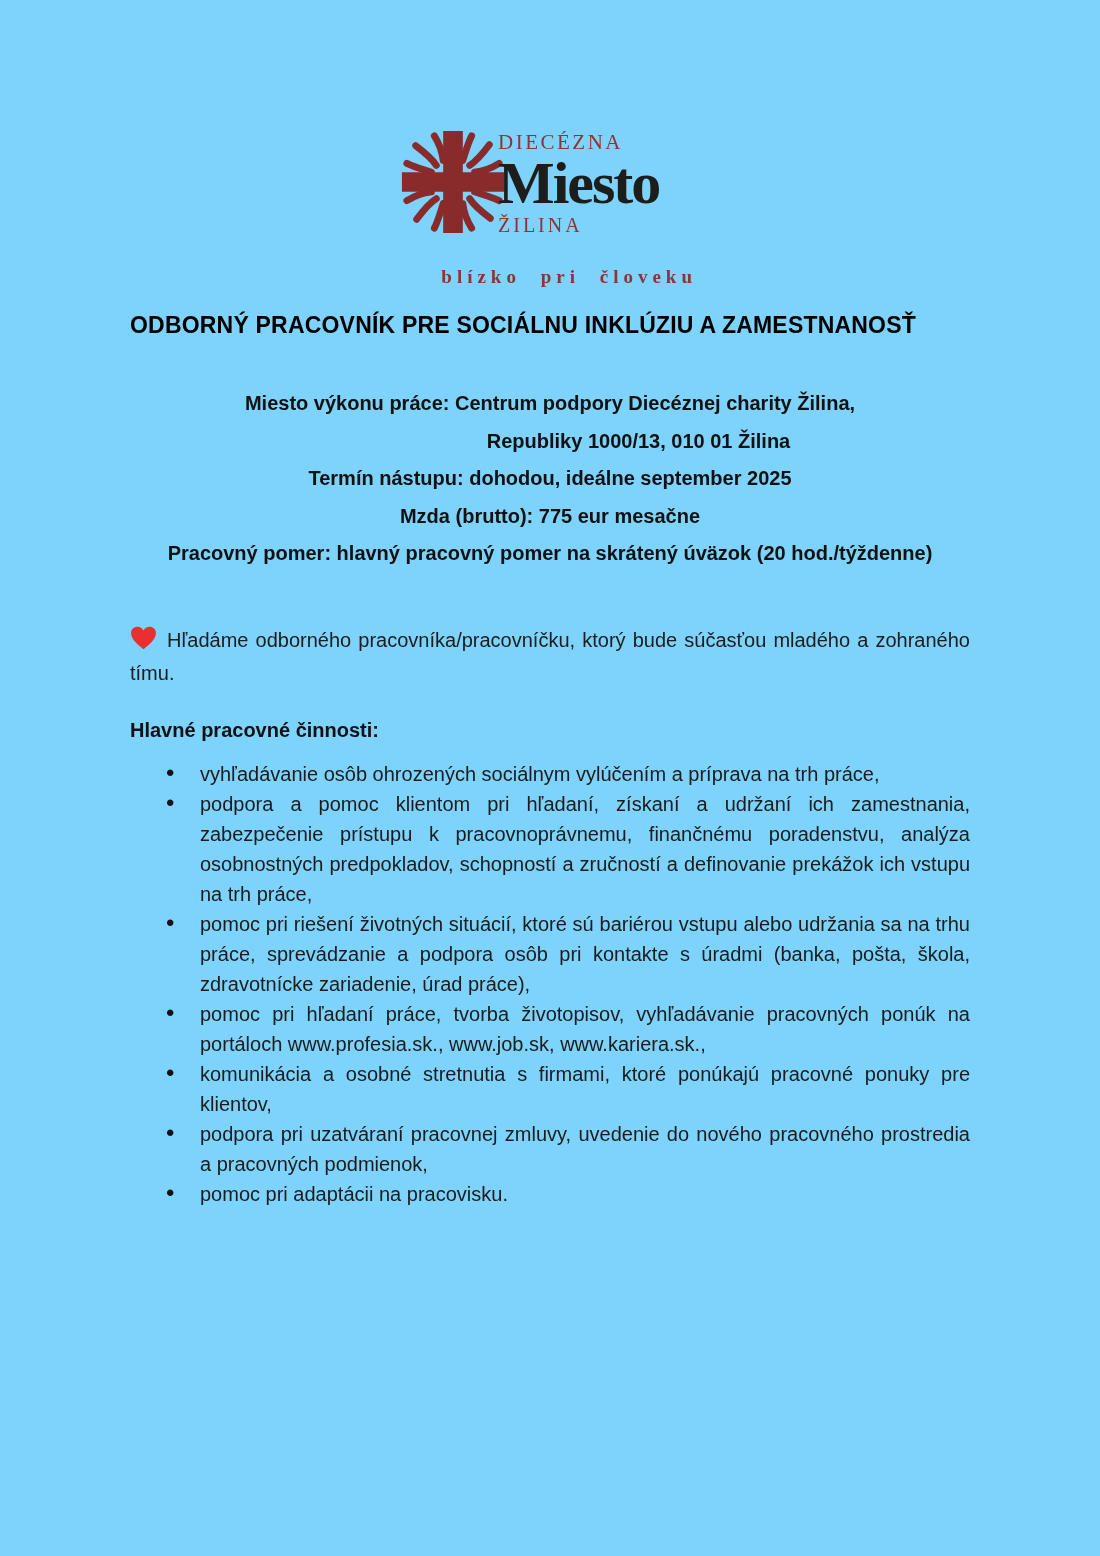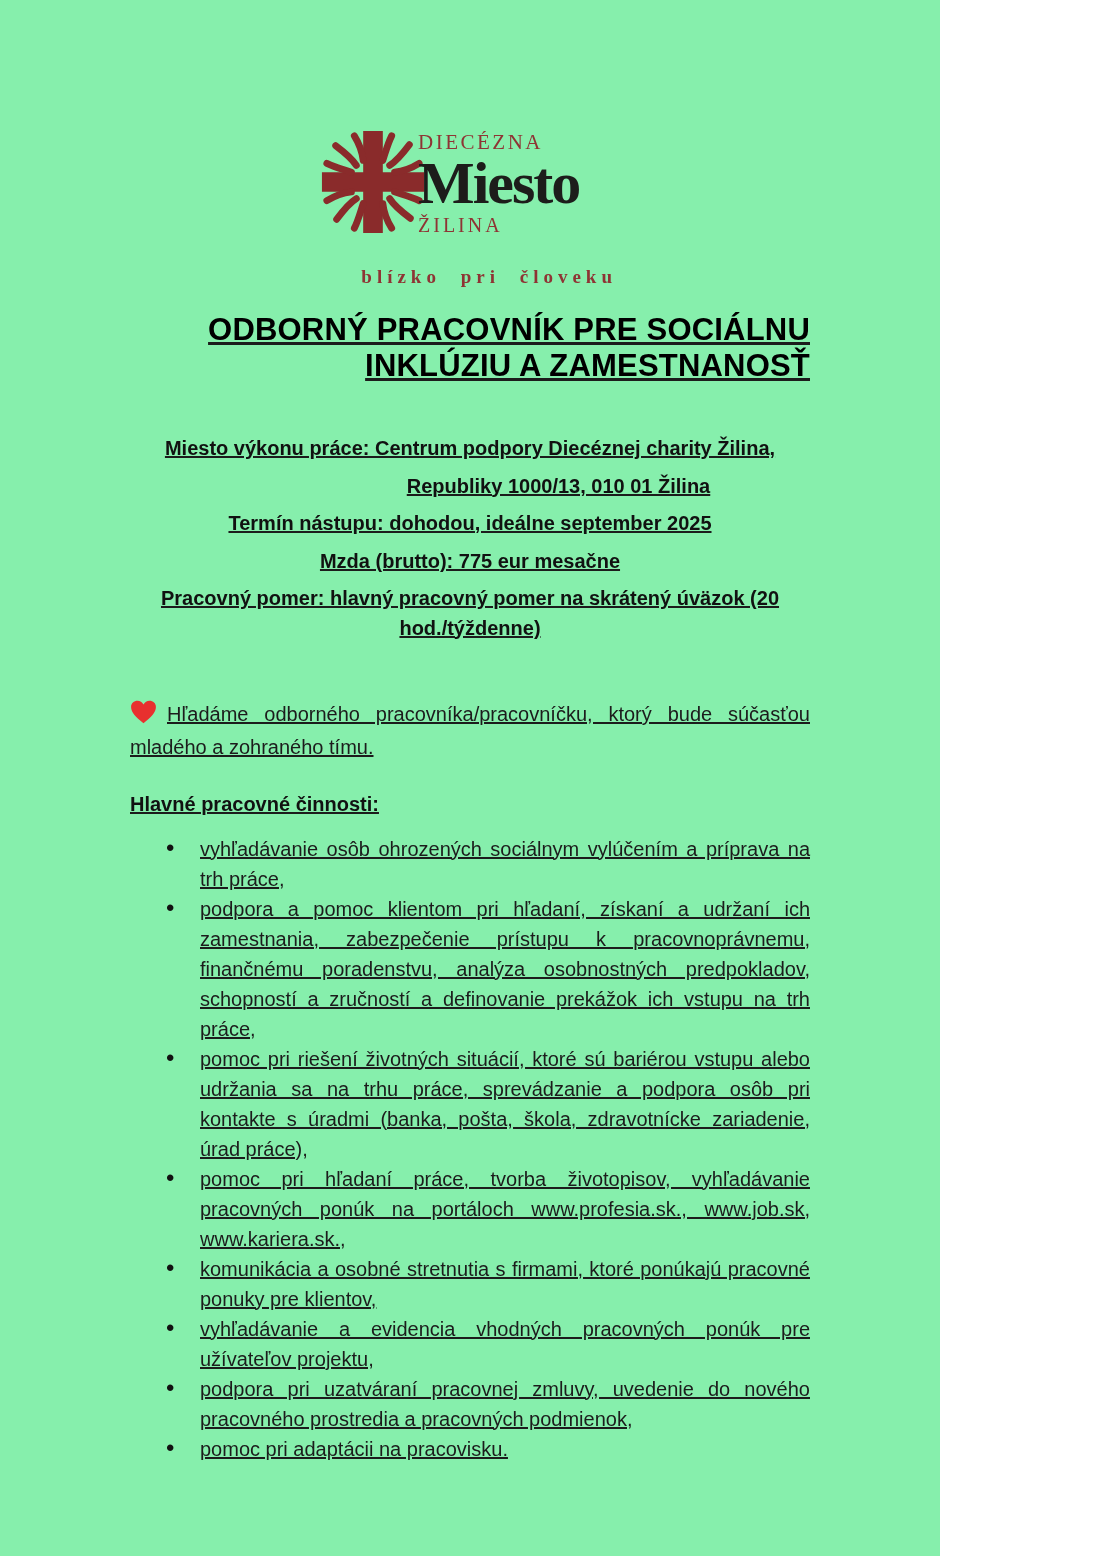--- a/index.html
+++ b/index.html
@@ -1,23 +1,22 @@
 <!DOCTYPE html>
 <html><head>
 <meta charset="utf-8">
 <style>
   html,body { margin:0; padding:0; background:#ffffff; }
   .page {
-    width:940px; height:1556px;
+    width:1100px; height:1556px;
     position:relative;
-    background:#86efac;
+    background:#7dd3fc;
     font-family:"Liberation Sans", sans-serif;
     color:#1c1c1c;
     overflow:hidden;
-    text-decoration:underline;
   }
   .content { padding:0 130px; }
 
   
   .logo-block { width:302px; margin:0 auto; padding-top:128px; position:relative; height:152px; }
   .logo-cross { position:absolute; left:0; top:128px; width:108px; height:108px; }
   .logo-textcol { position:absolute; left:99px; top:132px; width:200px; }
   .logo-diecezna {
     font-family:"Liberation Serif", serif;
     font-size:21px; letter-spacing:2.5px; color:#8e3434; line-height:1;
@@ -36,22 +35,22 @@
     position:absolute; left:18px; top:266px; width:280px;
     font-family:"Liberation Serif", serif;
     font-weight:bold; font-size:19px; color:#8e3434;
     letter-spacing:5px; word-spacing:10px; text-align:right;
     white-space:nowrap;
   }
 
   
   h1.doc-title {
     margin:32px 0 0 0;
-    text-align:right;
-    font-size:31px; font-weight:bold; color:#000;
+    text-align:left;
+    font-size:23px; font-weight:bold; color:#000;
     letter-spacing:0.2px;
   }
 
   
   .details { margin-top:50px; font-weight:bold; font-size:20px; line-height:29.5px; color:#111; }
   .details p { margin:8px;text-align:center; }
   .details p.indent { padding-left:177px; }
 
   
   .bodytext { font-size:20px; line-height:30px; color:#1c1c1c; }
@@ -129,20 +128,19 @@
             </svg></span><span>Hľadáme odborného pracovníka/pracovníčku, ktorý bude súčasťou mladého a zohraného tímu.</span></p>
     </section>
 
     <h2 class="duties-heading">Hlavné pracovné činnosti:</h2>
     <ul class="duties-list bodytext">
       <li>vyhľadávanie osôb ohrozených sociálnym vylúčením a príprava na trh práce,</li>
       <li>podpora a pomoc klientom pri hľadaní, získaní a udržaní ich zamestnania, zabezpečenie prístupu k pracovnoprávnemu, finančnému poradenstvu, analýza osobnostných predpokladov, schopností a zručností a definovanie prekážok ich vstupu na trh práce,</li>
       <li>pomoc pri riešení životných situácií, ktoré sú bariérou vstupu alebo udržania sa na trhu práce, sprevádzanie a podpora osôb pri kontakte s úradmi (banka, pošta, škola, zdravotnícke zariadenie, úrad práce),</li>
       <li>pomoc pri hľadaní práce, tvorba životopisov, vyhľadávanie pracovných ponúk na portáloch www.profesia.sk., www.job.sk, www.kariera.sk.,</li>
       <li>komunikácia a osobné stretnutia s firmami, ktoré ponúkajú pracovné ponuky pre klientov,</li>
-      <li>vyhľadávanie a evidencia vhodných pracovných ponúk pre užívateľov projektu,</li>
       <li>podpora pri uzatváraní pracovnej zmluvy, uvedenie do nového pracovného prostredia a pracovných podmienok,</li>
       <li>pomoc pri adaptácii na pracovisku.</li>
     </ul>
 
 
   </div>
 </div>
 
 </body></html>

